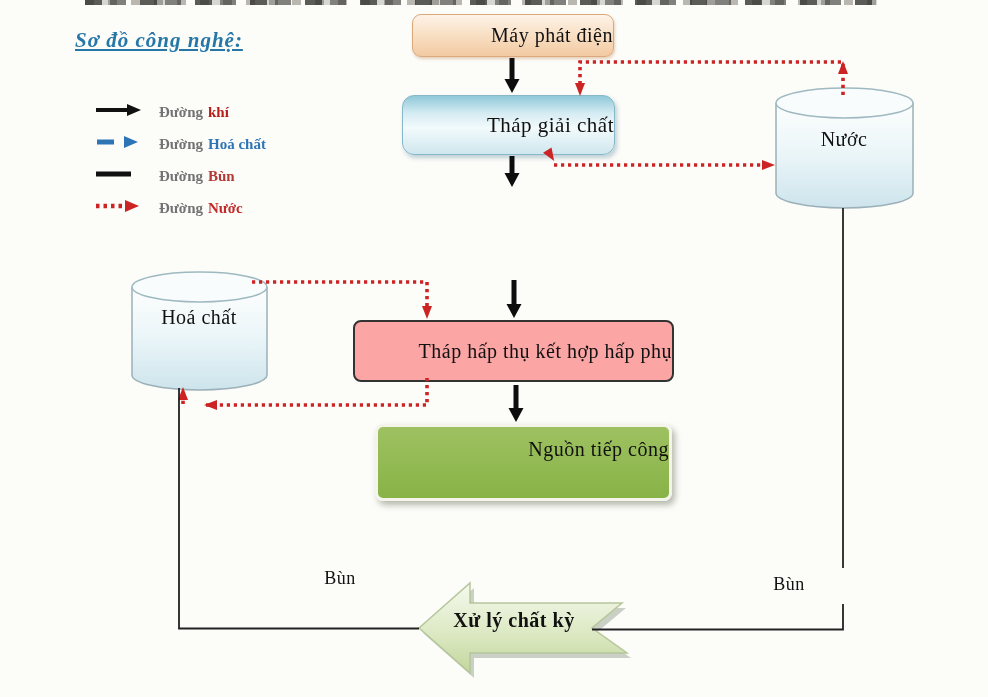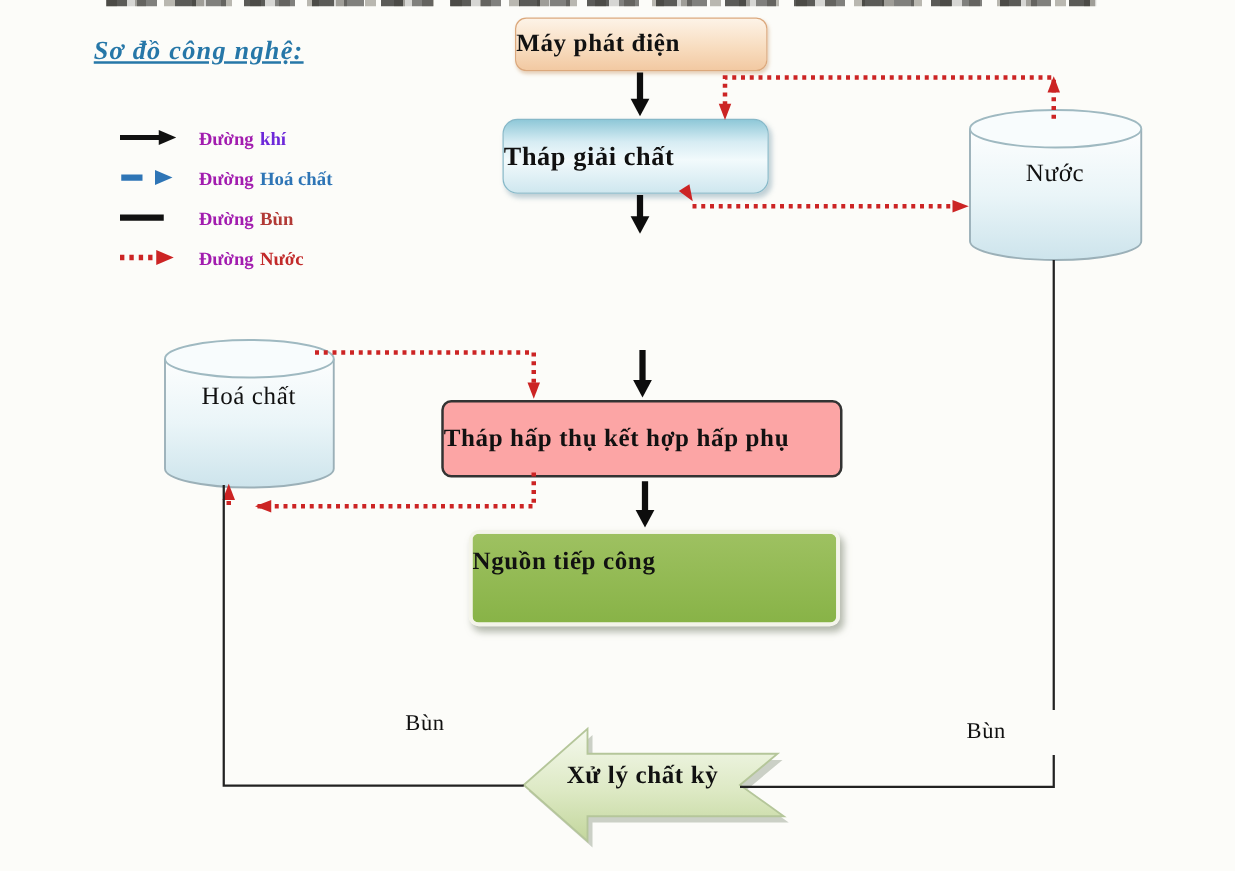--- a/index.html
+++ b/index.html
@@ -39,30 +39,30 @@
     color:var(--title);
     text-decoration:underline;
     letter-spacing:1px;
   }
 
   
   .legend{position:absolute;left:95px;top:96px;width:220px;}
   .legend-row{display:flex;align-items:center;height:32px;}
   .legend-sym{width:50px;flex:0 0 50px;}
   .legend-label{font-size:15px;font-weight:600;margin-left:14px;white-space:nowrap;}
-  .legend-label .prefix{color:#a21caf;margin-right:5px;}
-  .term-khi{color:#6d28d9;}
+  .legend-label .prefix{color:#737373;margin-right:5px;}
+  .term-khi{color:#b91c1c;}
   .term-hoachat{color:var(--chem);}
   .term-nuoc{color:#c22a2a;}
   .term-bun{color:#b23a36;}
 
   
   .node{
-    position:absolute;display:flex;align-items:center;justify-content:flex-start;
-    font-size:20px;letter-spacing:.5px;text-align:center;font-weight:bold;
+    position:absolute;display:flex;align-items:center;justify-content:flex-end;
+    font-size:20px;letter-spacing:.5px;text-align:center;
   }
   .node-generator{
     left:412px;top:14px;width:200px;height:41px;border-radius:9px;
     background:linear-gradient(#fdf3e7,#f8ddc0 55%,#f2c9a2);
     border:1px solid #dba87c;
     box-shadow:1px 2px 3px rgba(185,125,70,.35);
   }
   .node-cooling{
     left:402px;top:95px;width:211px;height:58px;border-radius:12px;
     background:linear-gradient(#8fc8d8 0%,#d6ecf3 30%,#f2fafc 55%,#cfe7ef 100%);

